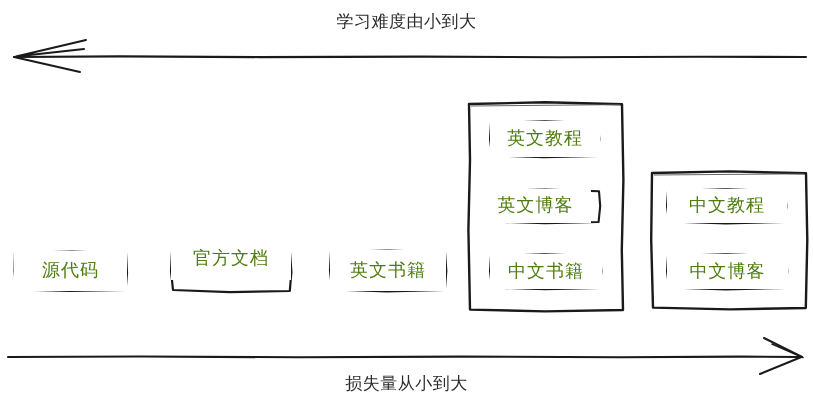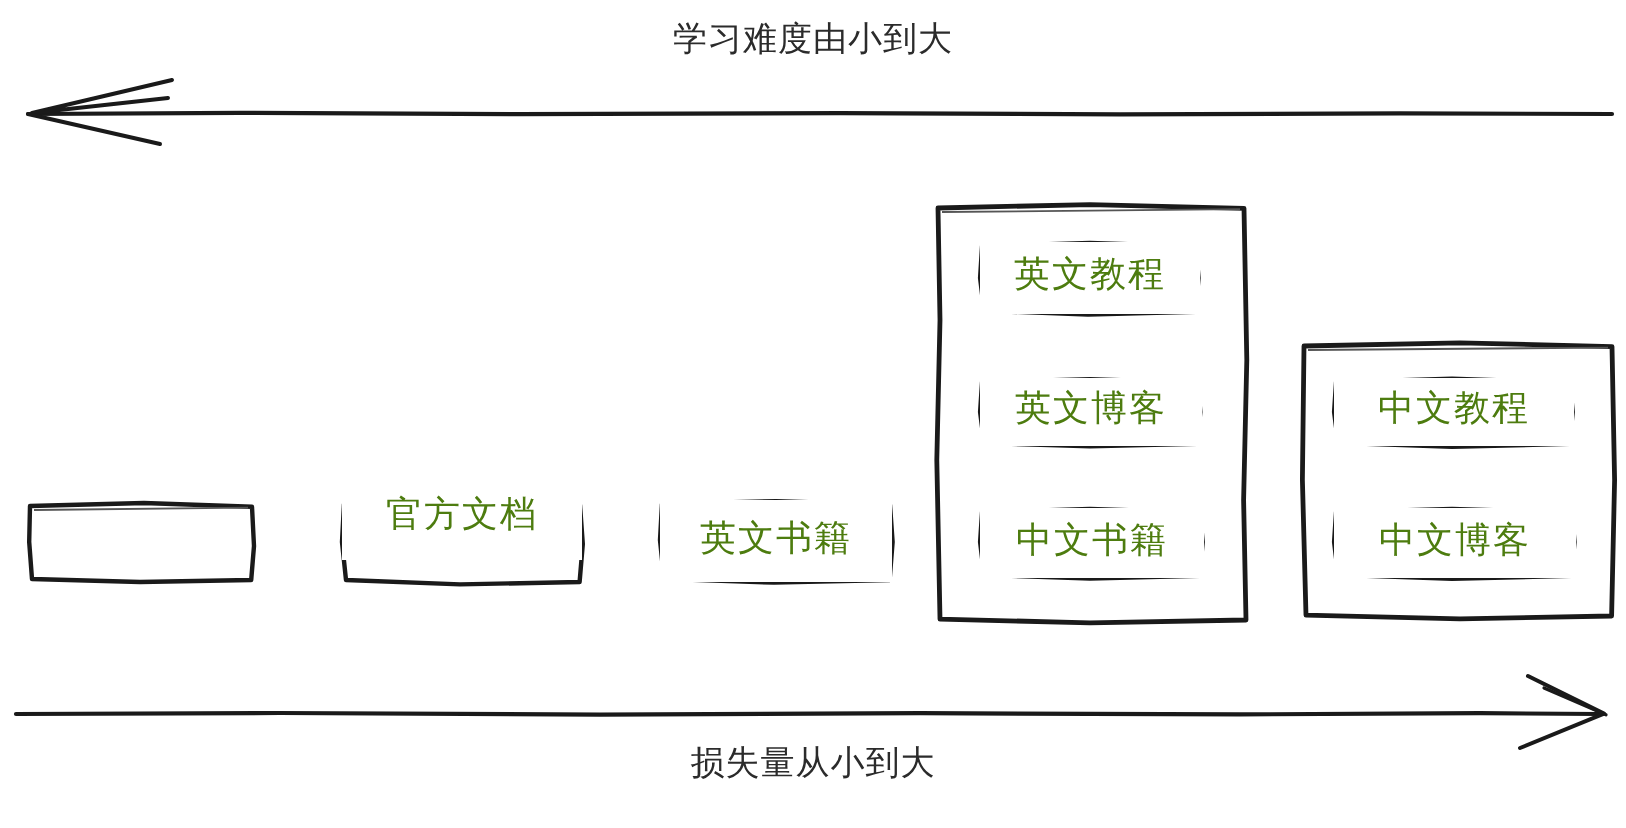--- a/index.html
+++ b/index.html
@@ -25,21 +25,21 @@
   }
 
   .axis-label {
     position: absolute;
     font-size: 17px;
     line-height: 1;
     letter-spacing: 0.5px;
     color: #2b2b2b;
     white-space: nowrap;
     text-align: center;
-    font-family: Liberation Mono, monospace;
+    font-family: Liberation Serif, serif;
   }
 
   #top-label {
     left: 0;
     top: 13px;
     width: 813px;
   }
 
   #bottom-label {
     left: 0;
@@ -106,20 +106,23 @@
     <path d="M 15 253 L 72 251.5 L 126 253.4 L 127 273 L 125.6 290 L 70 291 L 16 289.5 L 14.6 271 Z" fill="#ffffff" stroke="#1a1a1a" stroke-width="2.2" stroke-linejoin="round"></path>
     <path d="M 17 255 L 124 253.8" fill="none" stroke="#555" stroke-width="0.9"></path>
 
     <path d="M 172 252 L 232 250.3 L 290 252.5 L 291.4 272 L 289.8 291 L 230 292.2 L 173 290 L 171 271 Z" fill="#ffffff" stroke="#1a1a1a" stroke-width="2.2" stroke-linejoin="round"></path>
     <path d="M 174 254 L 288 252.6" fill="none" stroke="#555" stroke-width="0.9"></path>
 
     <path d="M 331 252 L 388 250.6 L 445 252.4 L 446.3 271 L 444.8 290 L 387 291.3 L 332 289.4 L 330 270 Z" fill="#ffffff" stroke="#1a1a1a" stroke-width="2.2" stroke-linejoin="round"></path>
     <path d="M 333 254 L 443 252.8" fill="none" stroke="#555" stroke-width="0.9"></path>
   </svg>
 
+  <div class="node" style="left:14px; top:251px; width:113px; height:40px;">
+    <span class="node-label">源代码</span>
+  </div>
 
   <div class="node" style="left:171px; top:238px; width:120px; height:42px;">
     <span class="node-label">官方文档</span>
   </div>
 
   <div class="node" style="left:330px; top:250px; width:116px; height:41px;">
     <span class="node-label">英文书籍</span>
   </div>
 
   <svg class="sketch-svg" width="813" height="414" viewBox="0 0 813 414">
@@ -130,21 +133,21 @@
     <path d="M 491 191 L 545 189.6 L 599 191.3 L 600.2 206 L 598.6 222 L 545 223.2 L 492 221.5 L 490 206 Z" fill="#ffffff" stroke="#1a1a1a" stroke-width="2.1" stroke-linejoin="round"></path>
     <path d="M 491 256 L 545 254.4 L 600 256.2 L 601.4 271 L 599.8 288 L 545 289.3 L 492 287.5 L 490 271 Z" fill="#ffffff" stroke="#1a1a1a" stroke-width="2.1" stroke-linejoin="round"></path>
   </svg>
 
   <div class="group-box" style="left:468px; top:102px; width:156px; height:210px;"></div>
 
   <div class="node" style="left:490px; top:121px; width:110px; height:36px;">
     <span class="node-label">英文教程</span>
   </div>
 
-  <div class="node" style="left:490px; top:189px; width:111px; height:34px;">
+  <div class="node" style="left:480px; top:189px; width:111px; height:34px;">
     <span class="node-label">英文博客</span>
   </div>
 
   <div class="node" style="left:490px; top:254px; width:112px; height:35px;">
     <span class="node-label">中文书籍</span>
   </div>
 
   <svg class="sketch-svg" width="813" height="414" viewBox="0 0 813 414">
     <path d="M 652 173 L 730 171.4 L 806 173.3 L 807.3 240 L 805.8 308 L 730 309.4 L 653 307.6 L 651.2 240 Z" fill="#ffffff" stroke="#1a1a1a" stroke-width="2.4" stroke-linejoin="round"></path>
     <path d="M 654 175 L 804 173.8" fill="none" stroke="#555" stroke-width="0.9"></path>

